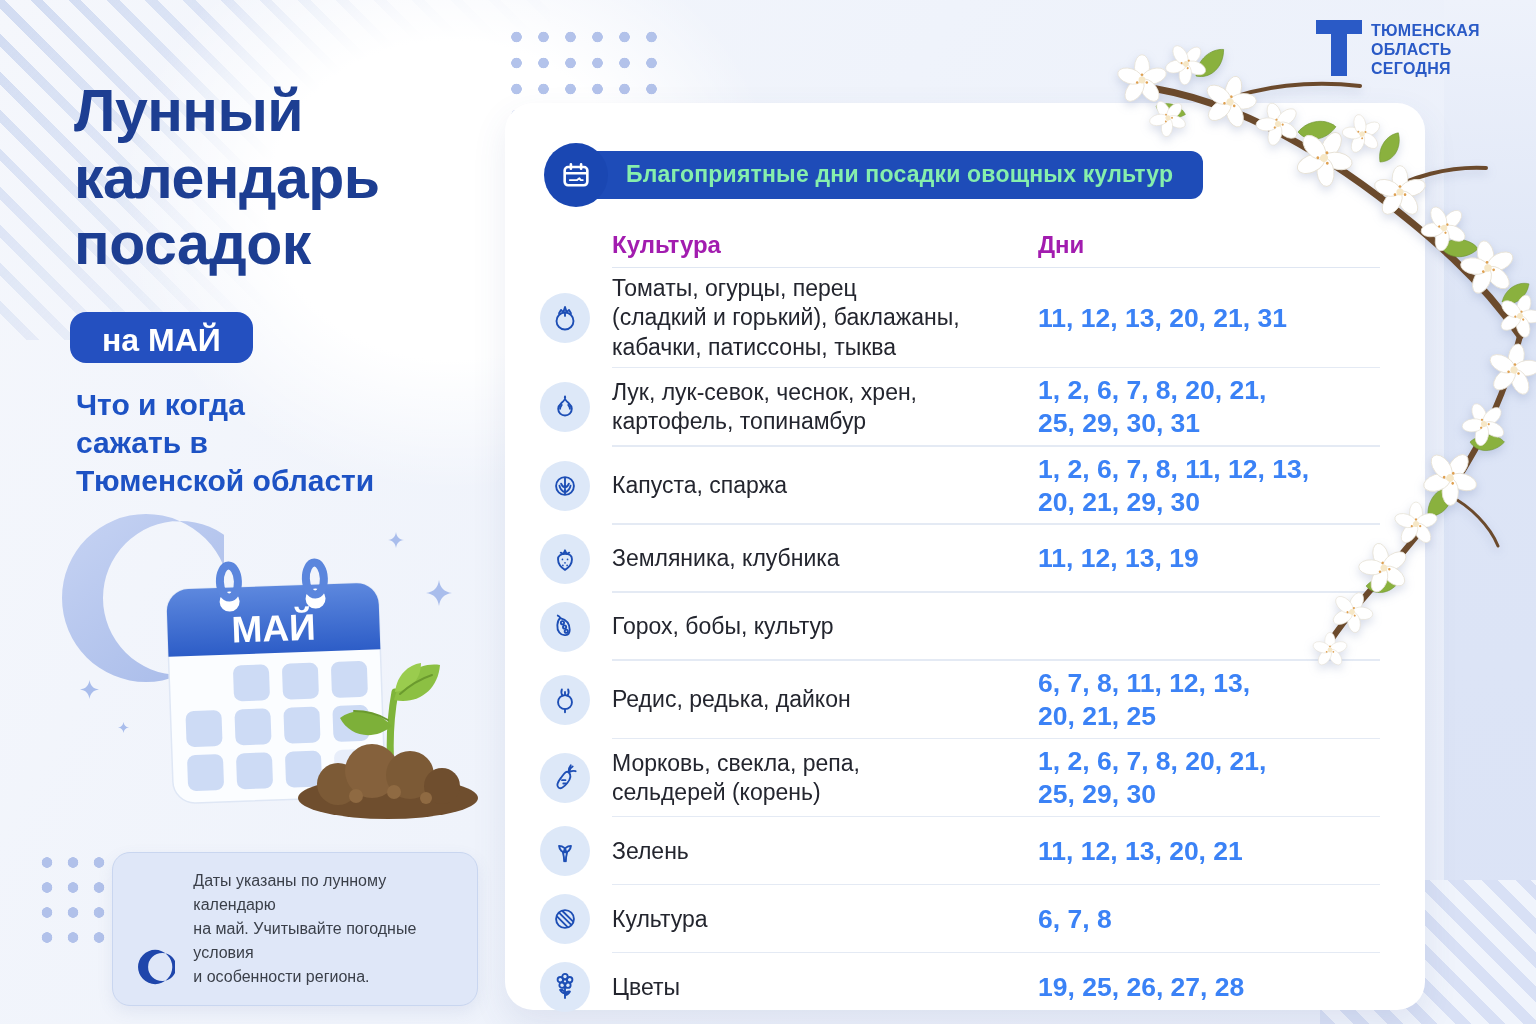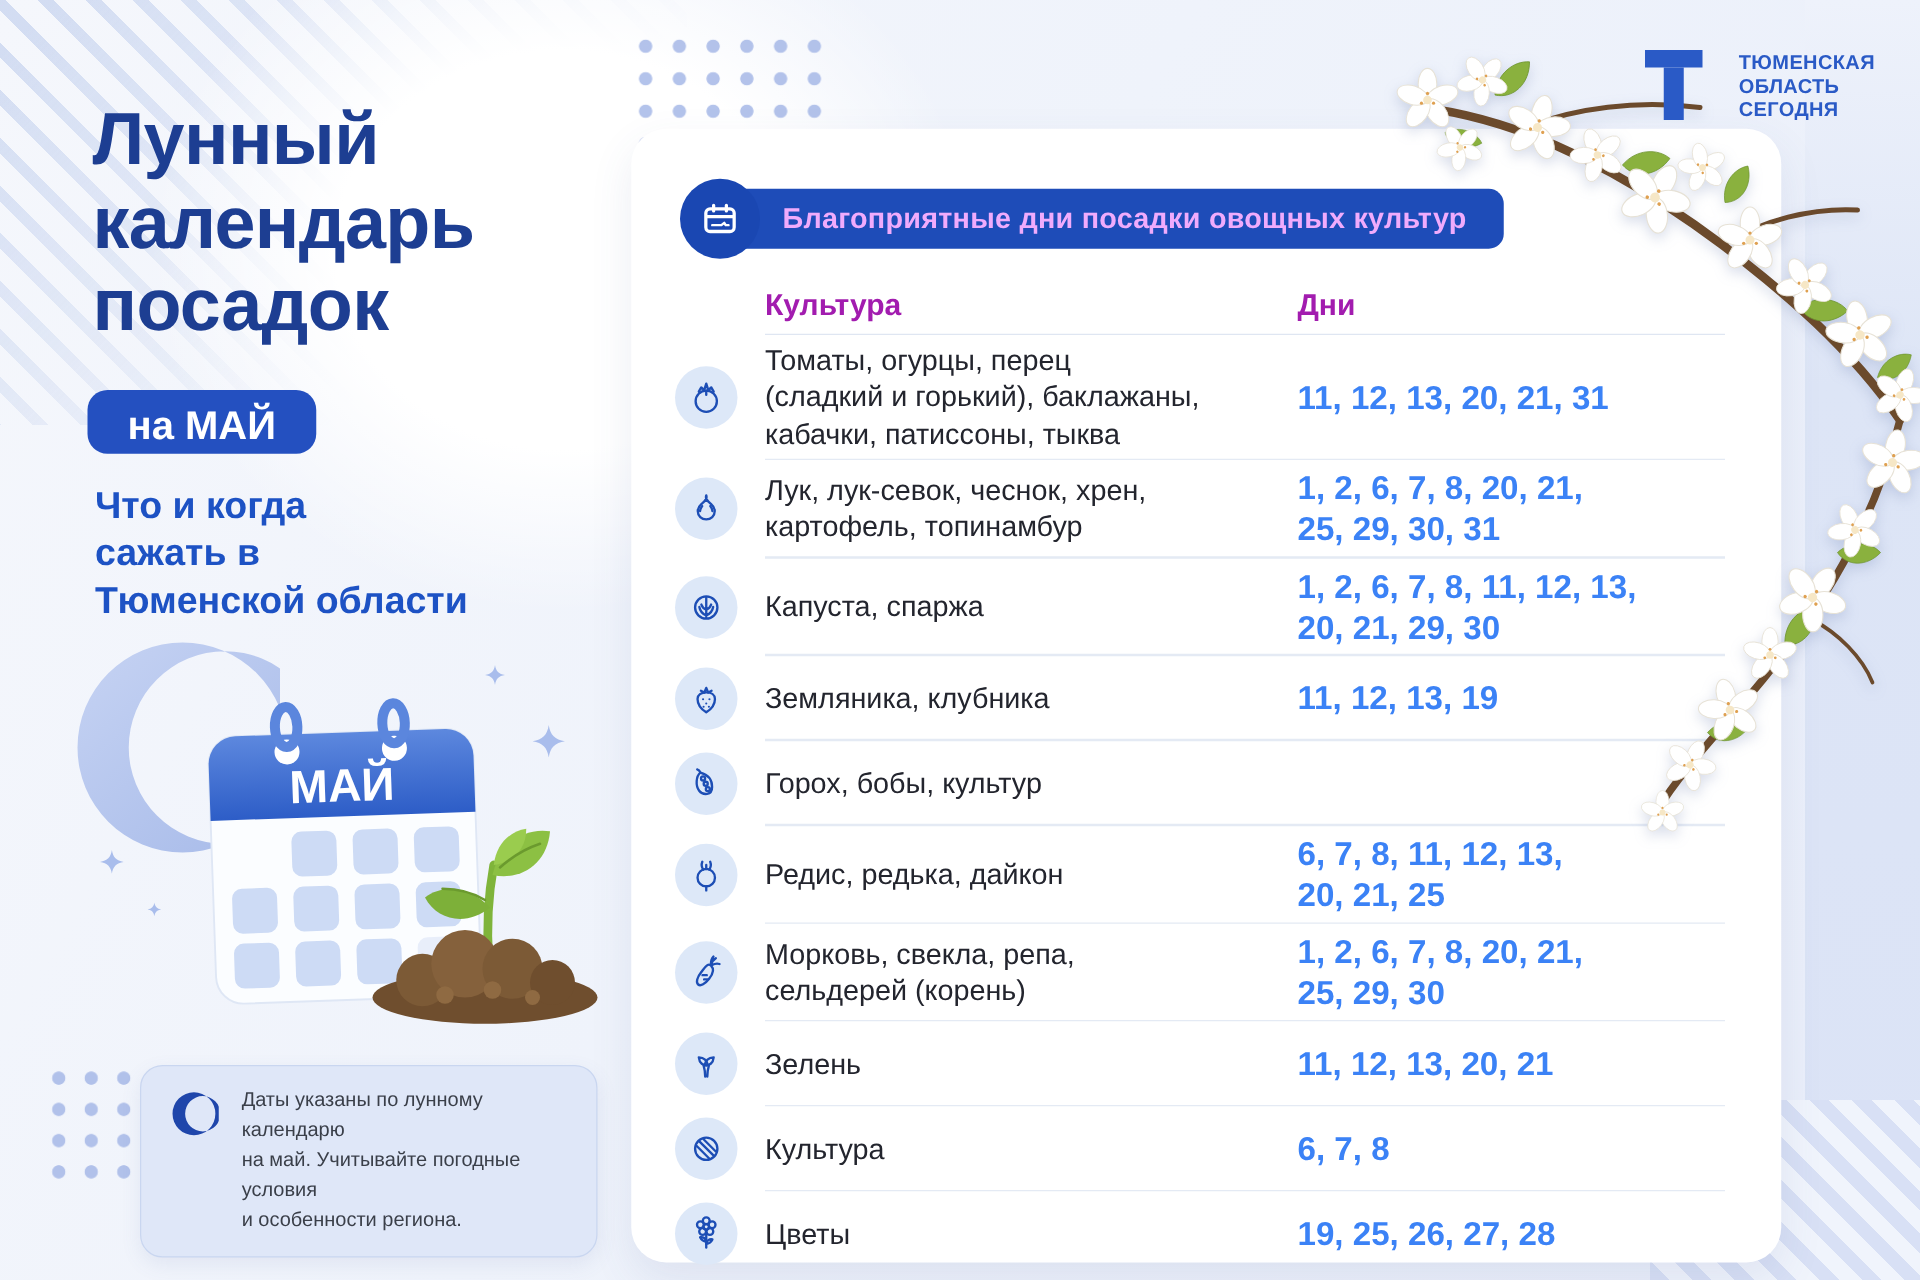--- a/index.html
+++ b/index.html
@@ -16,49 +16,49 @@
   .stripes-br{position:absolute;left:1320px;top:880px;width:216px;height:144px;
     background:repeating-linear-gradient(45deg,#d8e0f5 0 11px,#f0f4fc 11px 24px);z-index:1;}
   .white-blob{position:absolute;left:120px;top:-90px;width:660px;height:580px;border-radius:50%;
     background:radial-gradient(closest-side,#ffffff 55%,rgba(255,255,255,0));z-index:1;}
   .dots{position:absolute;z-index:2;opacity:.85;
     background-image:radial-gradient(circle,#a6b8e7 0 5px,rgba(166,184,231,0) 5.6px);}
   .dots-top{left:503px;top:24px;width:162px;height:104px;background-size:27px 26px;}
   .dots-bottom{left:34px;top:850px;width:80px;height:100px;background-size:26px 25px;}
   .sparkle{position:absolute;z-index:3;}
   
-  .logo{position:absolute;left:1316px;top:40px;display:flex;gap:29px;z-index:9;}
+  .logo{position:absolute;left:1316px;top:20px;display:flex;gap:9px;z-index:9;}
   .logo-t{position:relative;width:46px;height:58px;flex:none;}
   .logo-t .bar{position:absolute;left:0;top:0;width:46px;height:14px;background:#2a5ac6;}
   .logo-t .stem{position:absolute;left:15px;top:14px;width:16px;height:42px;background:#2a5ac6;}
   .logo-text{font-size:16px;font-weight:800;color:#2a5ac6;line-height:1.18;letter-spacing:.3px;padding-top:2px;}
   
   .title{position:absolute;left:74px;top:78px;margin:0;font-size:59px;font-weight:800;
     color:#1d3e92;line-height:1.13;letter-spacing:-.5px;z-index:4;}
   .badge{position:absolute;left:70px;top:312px;background:#2450c0;color:#fff;
     font-size:32px;font-weight:800;padding:10px 32px 4px;border-radius:16px;z-index:4;}
   .subtitle{position:absolute;left:76px;top:386px;font-size:30px;font-weight:700;color:#1d52c4;
     line-height:1.26;white-space:pre-line;z-index:4;}
   .moon-svg{position:absolute;left:46px;top:502px;z-index:4;}
   .calendar-svg{position:absolute;left:148px;top:538px;z-index:5;}
   .sprout-svg{position:absolute;left:288px;top:608px;z-index:6;}
   .note{position:absolute;left:112px;top:852px;width:366px;box-sizing:border-box;
     background:#dfe7f8;border:1px solid #c9d6f0;border-radius:18px;
-    padding:16px 20px 16px 22px;display:flex;align-items:flex-start;gap:18px;z-index:6;
+    padding:16px 20px 16px 22px;display:flex;align-items:flex-end;gap:18px;z-index:6;
     box-shadow:0 6px 16px rgba(90,110,170,.10);}
   .note-text{font-size:16px;color:#3a3f49;line-height:1.5;white-space:pre-line;font-weight:500;}
   
   .card{position:absolute;left:505px;top:103px;width:920px;height:907px;box-sizing:border-box;
     background:#ffffff;border-radius:28px;padding:40px 45px 0 35px;z-index:4;
     box-shadow:0 14px 34px rgba(70,90,150,.10);}
   .banner{display:flex;align-items:center;margin-left:4px;}
   .banner-icon{width:64px;height:64px;border-radius:50%;background:#1a47b2;flex:none;
     display:flex;align-items:center;justify-content:center;position:relative;z-index:2;}
   .banner-pill{height:46px;background:#1e4cb8;border-radius:12px;margin-left:-26px;
-    padding:0 30px 2px 44px;display:flex;align-items:center;color:#f0abfc;
+    padding:0 30px 2px 44px;display:flex;align-items:center;color:#86efac;
     font-size:23px;font-weight:700;letter-spacing:.2px;}
   .thead{display:flex;margin-left:72px;margin-top:24px;padding-bottom:9px;position:relative;
     font-size:24px;font-weight:700;color:#a21caf;}
   .thead::after{content:'';position:absolute;left:0;right:0;bottom:0;height:1.5px;background:#dfe6f2;}
   .th-culture{width:426px;flex:none;}
   .trow{display:flex;align-items:center;padding:6px 0;min-height:56px;position:relative;}
   .trow::after{content:'';position:absolute;left:72px;right:0;bottom:0;height:1.5px;background:#e4eaf4;}
   .trow:last-child::after{display:none;}
   .ric{width:50px;height:50px;margin-right:22px;flex:none;border-radius:50%;background:#dde8f8;
     display:flex;align-items:center;justify-content:center;}

